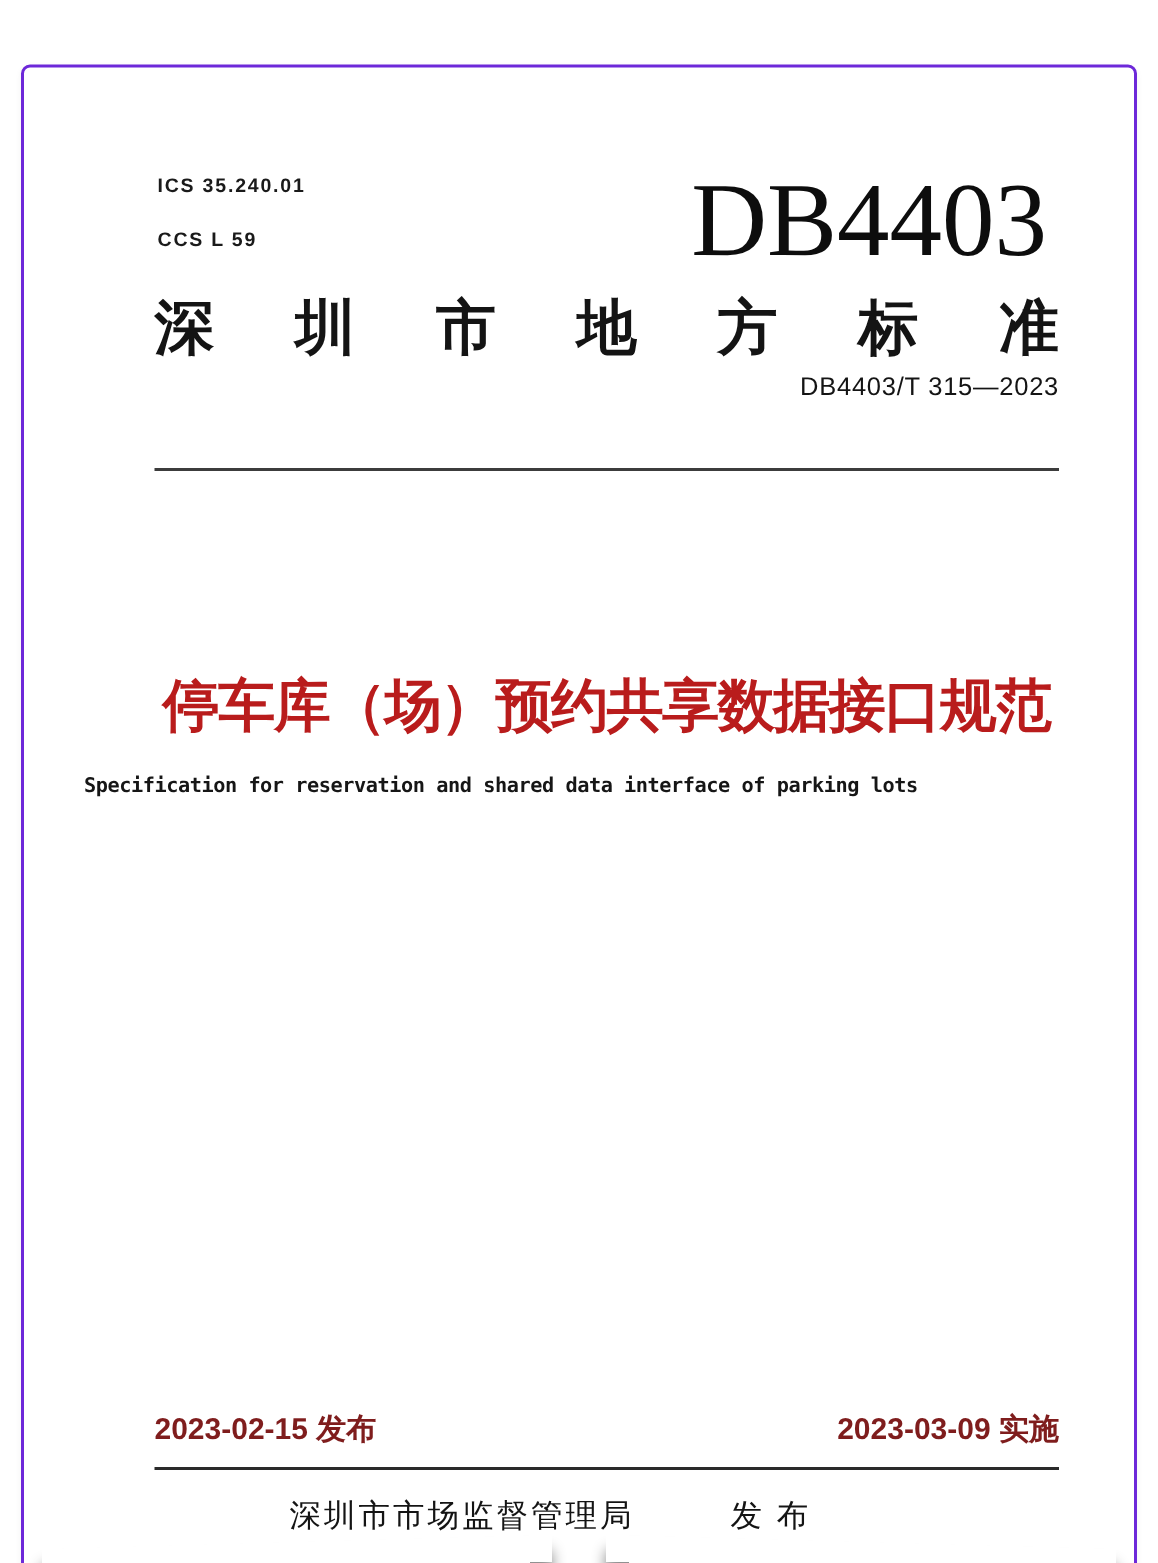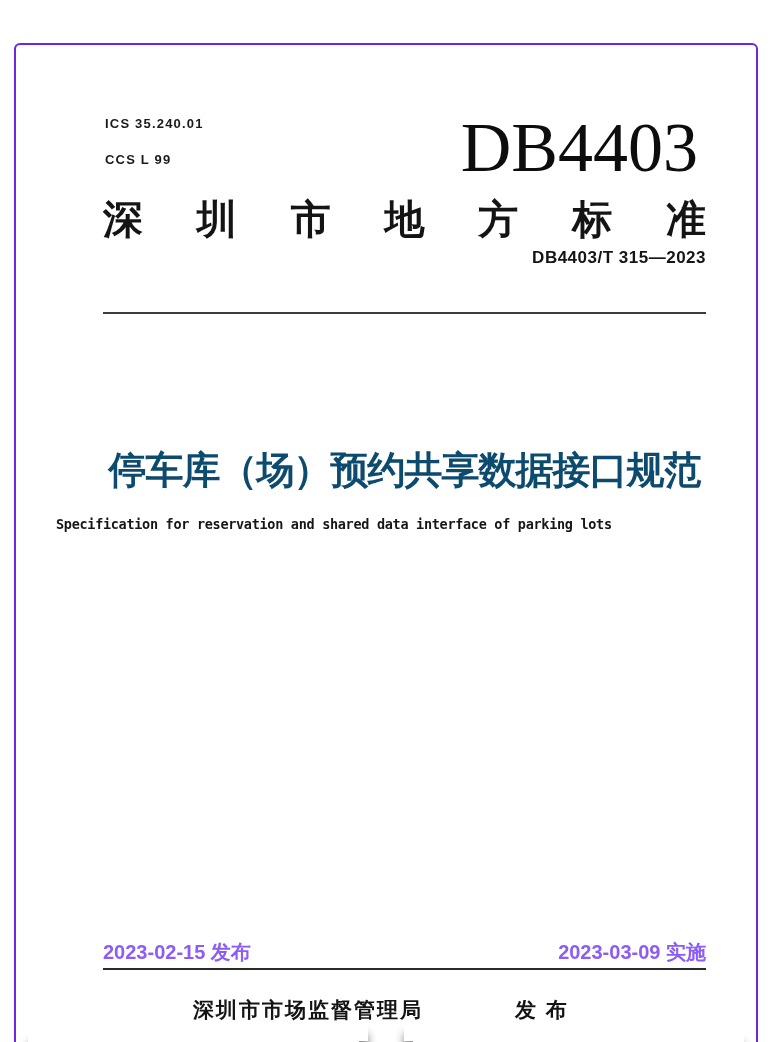--- a/index.html
+++ b/index.html
@@ -61,82 +61,82 @@
     justify-content: space-between;
     font-size: 40px;
     font-weight: 700;
     line-height: 1.1;
     color: #141414;
   }
 
   .std-number {
     top: 203px; right: 50px;
     font-size: 17px;
-    font-weight: 700;
+    font-weight: 400;
     letter-spacing: 0.5px;
     color: #141414;
   }
 
   .rule-top {
     top: 267px; left: 87px; right: 50px;
     border-top: 2px solid #3c3c3c;
   }
 
   .title-zh {
     top: 400px; left: 87px; right: 50px;
     text-align: center;
     font-size: 38px;
     font-weight: 700;
     letter-spacing: -1px;
-    color: #0c4a6e;
+    color: #b91c1c;
     white-space: nowrap;
   }
 
   .title-en {
     top: 471px; left: 40px; right: 10px;
     font-family: "DejaVu Sans Mono", "Liberation Mono", monospace;
     font-size: 13.5px;
     font-weight: 700;
     letter-spacing: -0.3px;
     color: #161616;
     white-space: nowrap;
   }
 
   .dates-row {
     top: 894px; left: 87px; right: 50px;
     display: flex;
     justify-content: space-between;
     font-size: 20px;
     font-weight: 700;
-    color: #8b5cf6;
+    color: #7f1d1d;
     border-bottom: 2px solid #2a2a2a;
-    padding-bottom: 2px;
+    padding-bottom: 12px;
   }
 
   .publisher-row {
     top: 951px; left: 87px; right: 50px;
     display: flex;
     justify-content: flex-start;
-    gap: 92px;
+    gap: 64px;
     padding-left: 90px;
     font-size: 21px;
-    font-weight: 700;
+    font-weight: 400;
     letter-spacing: 2px;
     color: #141414;
     white-space: nowrap;
   }
 </style>
 </head>
 <body>
 
 <div class="page">
 
   <div class="abs ics-block">
     <div>ICS 35.240.01</div>
-    <div>CCS L 99</div>
+    <div>CCS L 59</div>
   </div>
 
   <div class="abs db-logo">DB4403</div>
 
   <div class="abs std-name-row">
     <span>深</span>
     <span>圳</span>
     <span>市</span>
     <span>地</span>
     <span>方</span>

